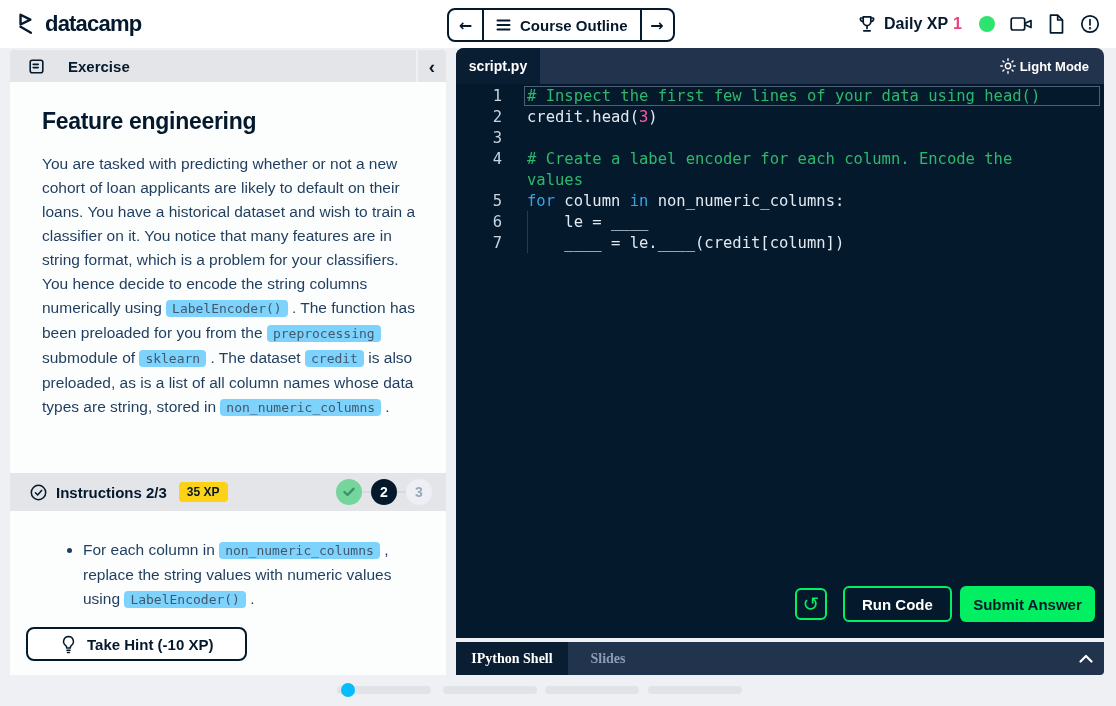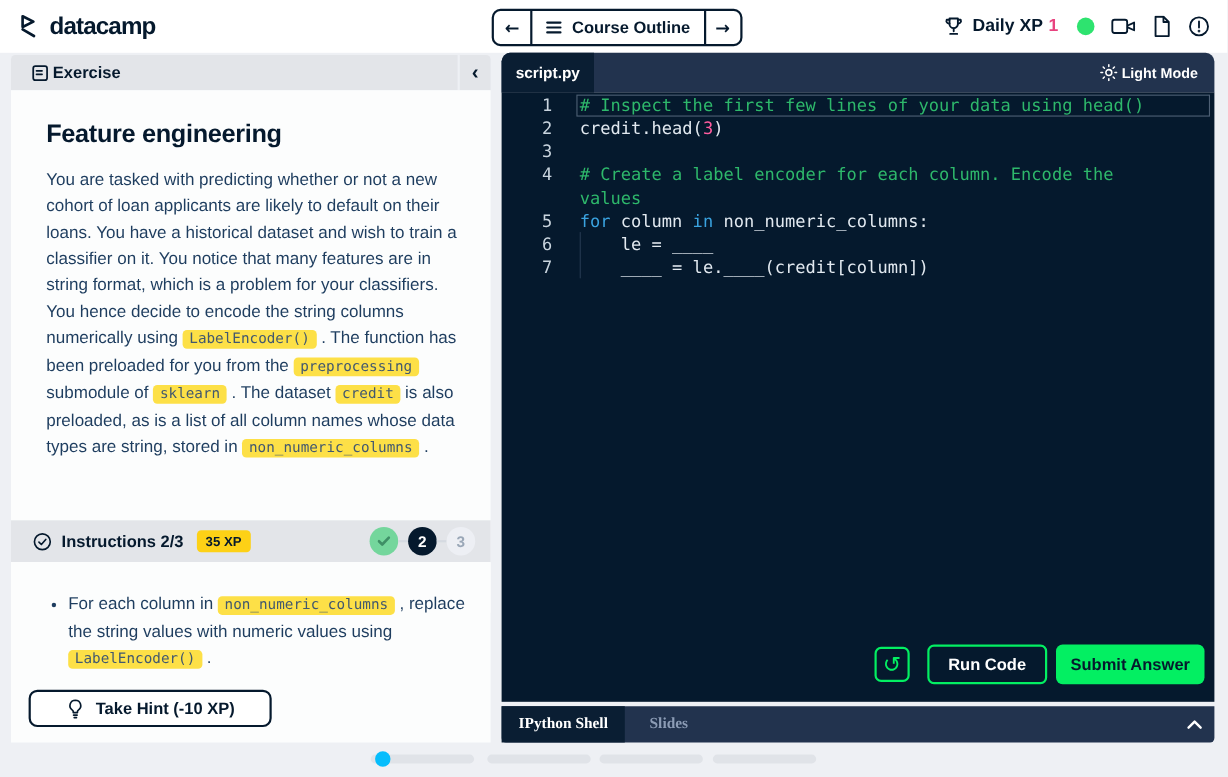--- a/index.html
+++ b/index.html
@@ -21,48 +21,48 @@
   .nav-mid { padding:0 12px; gap:9px; font-size:15px; font-weight:bold; color:#05192d; }
 
   .xp-cluster { right:16px; top:0; height:48px; display:flex; align-items:center; }
   .xp-label { font-size:16px; font-weight:bold; color:#05192d; margin-left:7px; }
   .xp-value { font-size:16px; font-weight:bold; color:#e8437f; margin-left:5px; }
   .streak-dot { width:16px; height:16px; border-radius:50%; background:#2ee36f; margin-left:17px; }
   .hicon { margin-left:15px; display:flex; align-items:center; }
 
   
   .ex-bar { left:10px; top:50px; width:406px; height:32px; background:#e3e5e9; border-radius:4px 0 0 0;
-            display:flex; align-items:center; gap:4px; padding-left:19px; }
+            display:flex; align-items:center; gap:24px; padding-left:19px; }
   .ex-label { font-size:15px; font-weight:bold; color:#05192d; }
   .ex-collapse { left:418px; top:50px; width:28px; height:32px; background:#e3e5e9; border-radius:0 4px 0 0;
                  display:flex; align-items:center; justify-content:center; cursor:pointer;
                  font-size:19px; font-weight:bold; color:#05192d; line-height:1; }
 
   .desc-card { left:10px; top:82px; width:436px; height:475px; background:#fcfdfd; padding:26px 26px 0 32px; overflow:hidden; }
   .page-title { font-size:23px; font-weight:bold; color:#05192d; margin-bottom:17px; letter-spacing:-0.3px; }
   .desc-text { font-size:15.5px; line-height:24px; color:#1e3d5f; }
-  .chip { font-family:"DejaVu Sans Mono", monospace; font-size:13px; background:#fde047; color:#42586f;
+  .chip { font-family:"DejaVu Sans Mono", monospace; font-size:13px; background:#7dd3fc; color:#42586f;
           padding:1px 6px; border-radius:4px; white-space:nowrap; }
 
   .instr-bar { left:10px; top:473px; width:436px; height:38px; background:#e3e5e9;
                display:flex; align-items:center; padding:0 14px 0 20px; }
   .instr-check { display:flex; align-items:center; margin-right:9px; }
   .instr-label { font-size:15px; font-weight:bold; color:#05192d; }
   .xp-badge { margin-left:12px; background:#fdd116; color:#05192d; font-size:12px; font-weight:bold;
               padding:3px 8px; border-radius:4px; }
   .steps { margin-left:auto; display:flex; align-items:center; }
   .step-line { width:9px; height:2px; background:#d5dae1; }
   .step { width:26px; height:26px; border-radius:50%; display:flex; align-items:center; justify-content:center;
           font-size:14px; font-weight:bold; cursor:pointer; }
   .step.done   { background:#74d69c; }
   .step.active { background:#05192d; color:#ffffff; }
   .step.todo   { background:#edeff4; color:#9aa7b7; }
 
   .instr-content { left:10px; top:511px; width:436px; height:164px; background:#fcfdfd; }
-  .instr-content ul { margin:27px 18px 0 0; padding-left:52px; }
+  .instr-content ul { margin:27px 18px 0 0; padding-left:73px; }
   .instr-content li { font-size:15.5px; line-height:24px; color:#1e3d5f; }
 
   .hint-btn { left:26px; top:627px; height:34px; padding:0 32px; background:#fff;
               border:2px solid #05192d; border-radius:8px; display:flex; align-items:center; gap:10px;
               font-size:15px; font-weight:bold; color:#05192d; cursor:pointer; }
 
   
   .editor-tabbar { left:456px; top:48px; width:648px; height:36px; background:#22334e;
                    border-radius:8px 8px 0 0; display:flex; align-items:stretch; }
   .editor-tab { width:84px; background:#0a1e33; color:#fff; font-size:14px; font-weight:bold;

